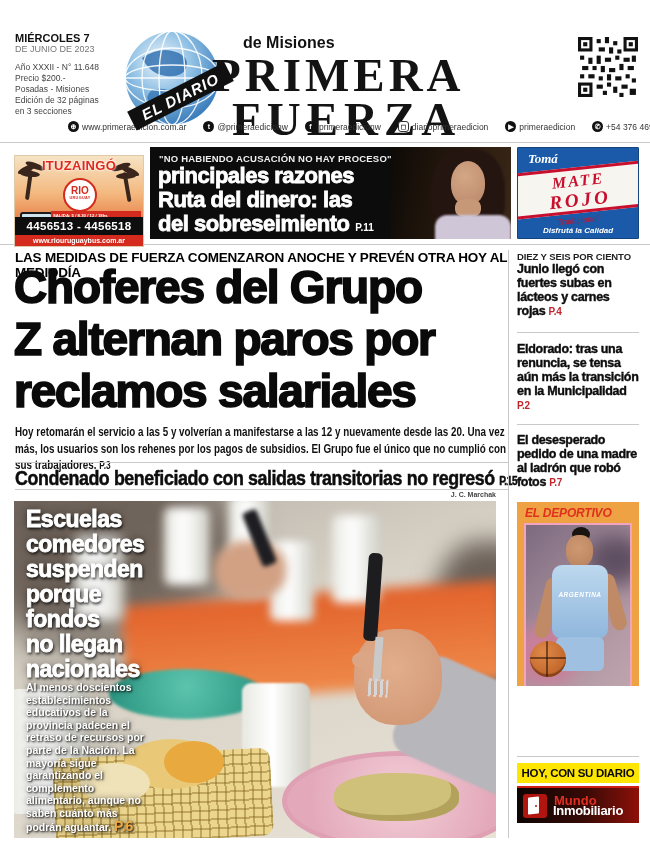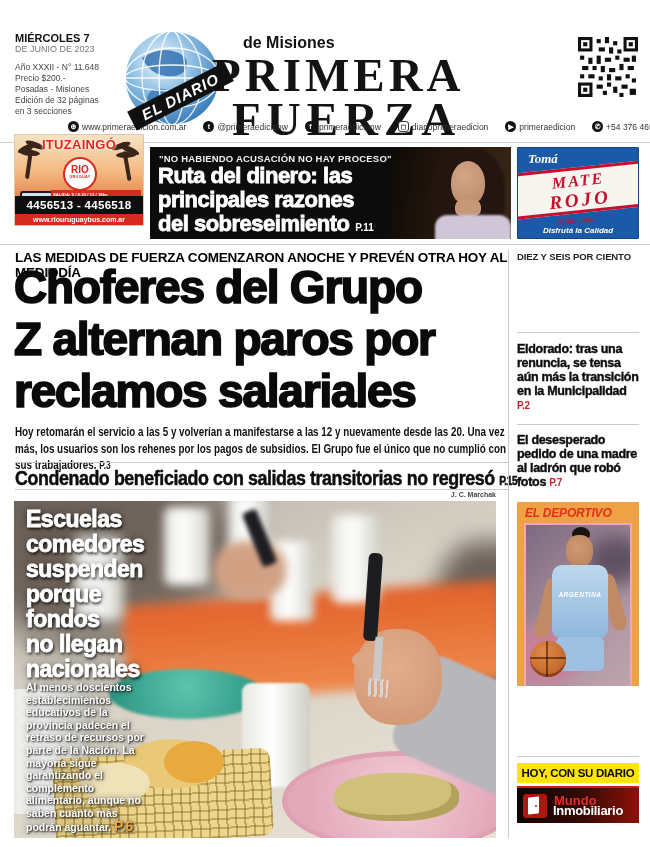--- a/index.html
+++ b/index.html
@@ -19,21 +19,21 @@
   .logo-tag{left:243px;top:34px;font-size:16px;font-weight:700;color:#111}
   .logo-big{font-family:"Liberation Serif",serif;font-weight:700;color:#131313}
   .lb1{left:212px;top:48px;font-size:47px;letter-spacing:4px}
   .lb2{left:232px;top:92px;font-size:47px;letter-spacing:6px}
   .social{left:68px;top:121px;width:520px;display:flex;gap:17px;align-items:center;font-size:8.5px;color:#333}
   .soc-it{display:flex;align-items:center;gap:3px;white-space:nowrap}
   .soc-ic{display:inline-flex;width:11px;height:11px;border-radius:50%;background:#111;color:#fff;
      font-size:7px;align-items:center;justify-content:center;font-weight:700}
 
   
-  .ad-bus{left:14px;top:134px;width:130px;height:92px;overflow:hidden;border:1px solid #e0c9a8;
+  .ad-bus{left:14px;top:155px;width:130px;height:92px;overflow:hidden;border:1px solid #e0c9a8;
      background:linear-gradient(#f6e3c4 0%,#f3b87e 42%,#e8854e 70%,#f0c68f 100%)}
   .bus-city{position:absolute;left:0;right:0;top:2px;text-align:center;font-size:13px;font-weight:700;
      color:#e0271b;text-shadow:0 0 2px #fff,0 0 3px #fff;letter-spacing:.3px}
   .palm-tr{position:absolute;width:4px;height:30px;background:#3a251c;border-radius:2px}
   .palm-lf{position:absolute;width:20px;height:6px;background:#3a251c;border-radius:50%}
   .rio-circ{position:absolute;left:48px;top:22px;width:34px;height:34px;background:#fff;border:2px solid #d42b1e;
      border-radius:50%;text-align:center;color:#d42b1e;z-index:2}
   .rio-circ .r1{font-size:10px;font-weight:700;margin-top:6px;line-height:10px}
   .rio-circ .r2{font-size:3.8px;font-weight:700;letter-spacing:.3px}
   .bus-veh{position:absolute;left:5px;top:56px;width:33px;height:15px;background:#1c1c1e;border-radius:3px;z-index:2}
@@ -254,22 +254,22 @@
       <div>SALIDA: 5 / 8.30 / 12 / 18hs</div>
       <div>VUELTA: 5.30 / 8.20 / 13.30 / 19.30hs</div>
     </div>
     <div class="bus-phone">4456513 - 4456518</div>
     <div class="bus-web">www.riouruguaybus.com.ar</div>
   </div>
 
   <div class="abs ad-teaser">
     <div class="tz-quote">"NO HABIENDO ACUSACIÓN NO HAY PROCESO"</div>
     <div class="tz-head">
+      <span style="display:block">principales razones</span>
       <span style="display:block">Ruta del dinero: las</span>
-      <span style="display:block">principales razones</span>
       <span style="display:block"><span>del sobreseimiento</span>
         <span class="tz-page">P.11</span></span>
     </div>
     <div class="cfk">
       <div class="ph-el" style="left:40px;top:2px;width:74px;height:92px;background:#241510;border-radius:42%;filter:blur(1px)"></div>
       <div class="ph-el" style="left:60px;top:14px;width:34px;height:44px;background:radial-gradient(circle at 40% 35%,#d3a785,#b9866a);border-radius:50% 50% 45% 45%"></div>
       <div class="ph-el" style="left:64px;top:52px;width:26px;height:18px;background:#c79878;border-radius:40%"></div>
       <div class="ph-el" style="left:44px;top:68px;width:76px;height:26px;background:#cfc6d8;border-radius:12px 12px 0 0;filter:blur(1px)"></div>
     </div>
   </div>
@@ -343,20 +343,24 @@
     </div>
     <div class="photo-sum">
       <span>Al menos doscientos establecimientos educativos de la provincia padecen el retraso de recursos por parte de la Nación. La mayoría sigue garantizando el complemento alimentario, aunque no saben cuánto más podrán aguantar.</span>
       <span class="pgref">P.6</span>
     </div>
   </div>
 
   <div class="vr" style="left:508px;top:250px;height:588px"></div>
 
   <div class="abs sb-kicker">DIEZ Y SEIS POR CIENTO</div>
+  <div class="sb-head" style="left:517px;top:262px">
+    <span>Junio llegó con fuertes subas en lácteos y carnes rojas</span>
+    <span class="sb-page">P.4</span>
+  </div>
   <div class="hr" style="left:517px;top:332px;width:122px"></div>
   <div class="sb-head" style="left:517px;top:342px">
     <span>Eldorado: tras una renuncia, se tensa aún más la transición en la Municipalidad</span>
     <span class="sb-page">P.2</span>
   </div>
   <div class="hr" style="left:517px;top:424px;width:122px"></div>
   <div class="sb-head" style="left:517px;top:433px">
     <span>El desesperado pedido de una madre al ladrón que robó fotos</span>
     <span class="sb-page">P.7</span>
   </div>

